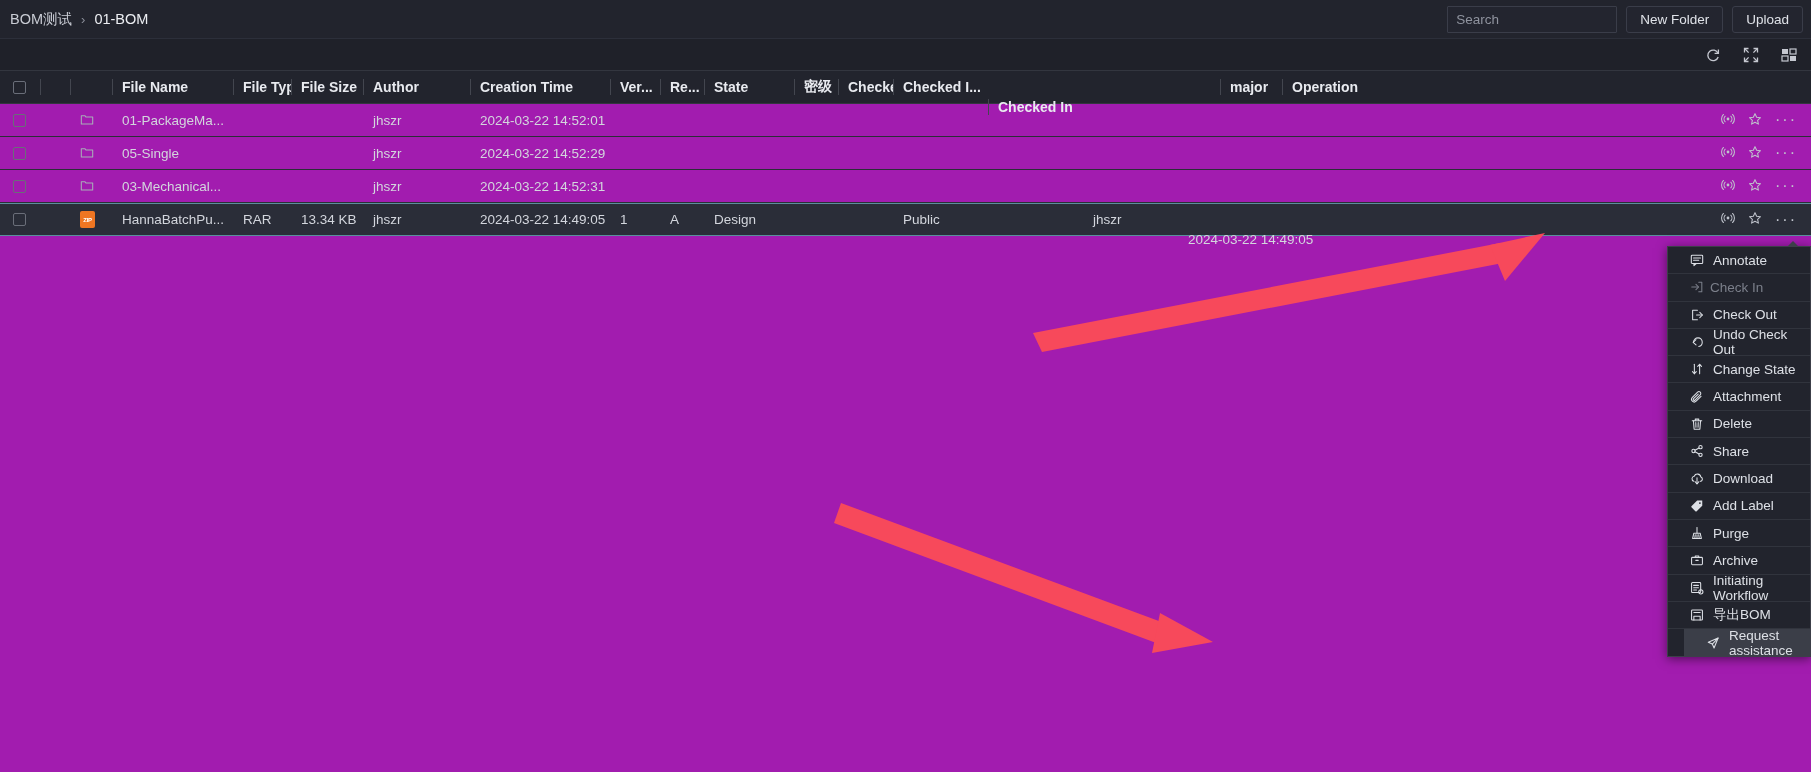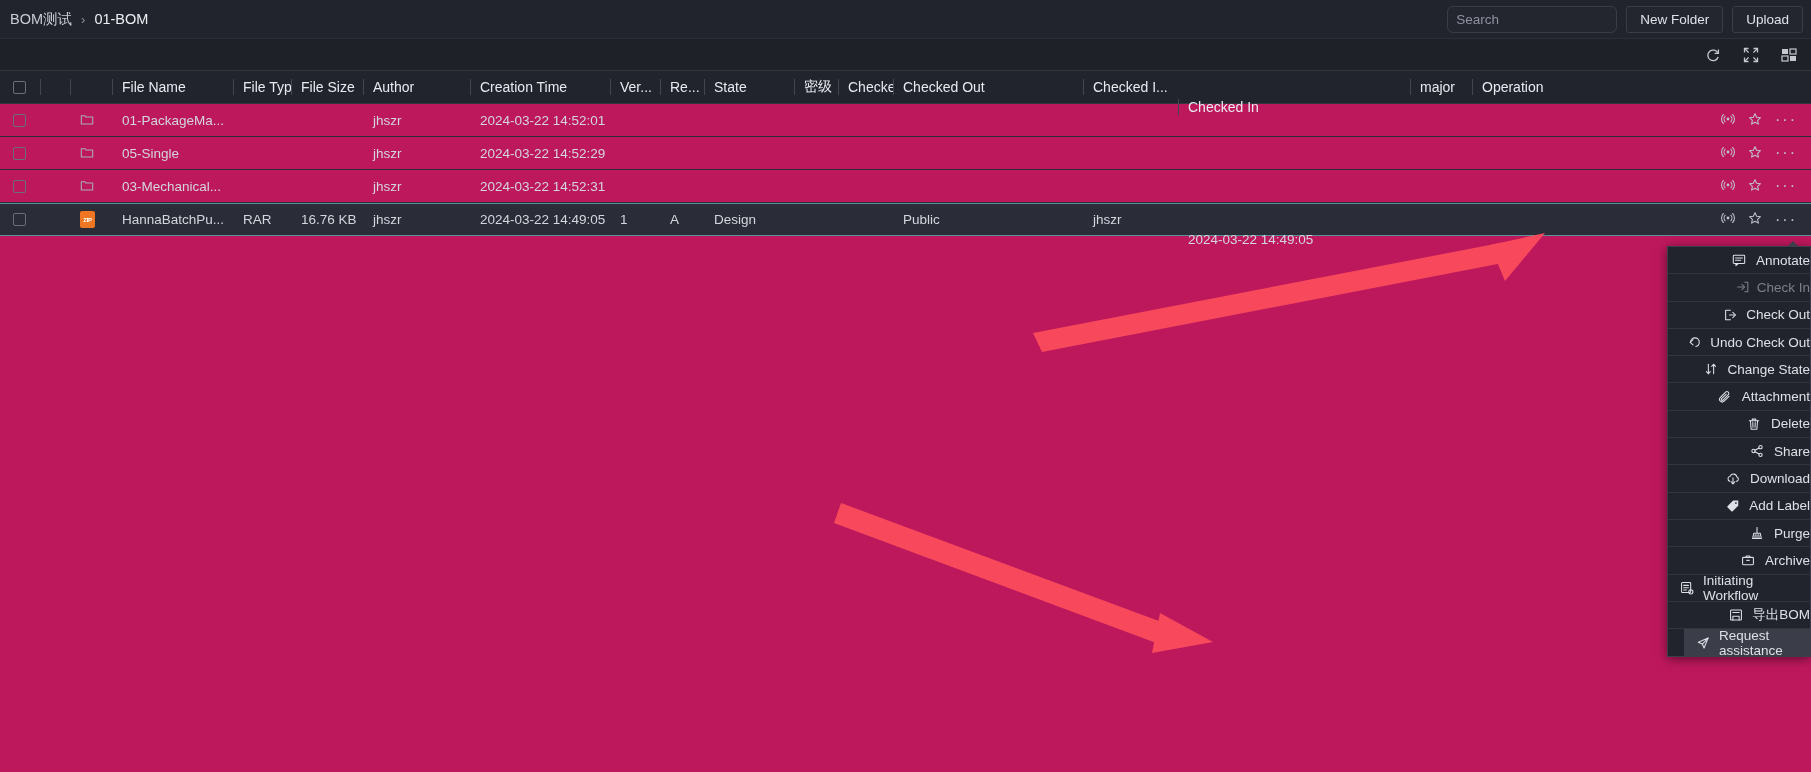--- a/index.html
+++ b/index.html
@@ -3,37 +3,37 @@
 <meta charset="utf-8">
 <style>
   * { box-sizing: border-box; margin: 0; padding: 0; }
   html, body {
     width: 1811px; height: 772px;
     background: #1f2129;
     font-family: "Liberation Sans", sans-serif;
     color: #d9dce3;
     overflow: hidden;
   }
-  .app { position: relative; width: 1811px; height: 772px; background: #be185d; }
+  .app { position: relative; width: 1811px; height: 772px; background: #a21caf; }
 
   
   .topbar {
     position: relative; height: 39px; width: 100%;
     background: #22242d; border-bottom: 1px solid #2c2f3a;
     display: flex; align-items: center;
   }
   .breadcrumb { display: flex; align-items: center; padding-left: 10px; font-size: 14.5px; }
   .crumb { color: #c9ccd4; }
   .crumb.current { color: #eceef2; }
   .crumb-sep { margin: 0 9px; color: #8b8f9a; font-size: 13px; }
 
   .top-right { position: absolute; right: 8px; top: 6px; display: flex; align-items: center; gap: 9px; }
   .searchbox {
     width: 170px; height: 27px; background: #23252f;
-    border: 1px solid #3a3d49; border-radius: 6px;
+    border: 1px solid #3a3d49; border-radius: 1px;
     display: flex; align-items: center; padding: 0 8px;
   }
   .searchbox input {
     flex: 1; background: transparent; border: none; outline: none;
     color: #d9dce3; font-size: 13.5px; font-family: "Liberation Sans", sans-serif;
   }
   .searchbox input::placeholder { color: #8f939e; }
   .btn {
     height: 27px; padding: 0 13px; background: #23252f;
     border: 1px solid #3a3d49; border-radius: 3px; color: #dfe2e8;
@@ -48,21 +48,21 @@
     background: #1f2129;
   }
   .icon-btn { cursor: pointer; color: #c5c8d0; display: flex; align-items: center; }
 
   
   .table { width: 100%; }
   .thead {
     display: flex; height: 34px; align-items: center;
     background: #22242d;
     border-top: 1px solid #33363f; border-bottom: 1px solid #33363f;
-    font-size: 14px; font-weight: normal; color: #e8eaef;
+    font-size: 14px; font-weight: bold; color: #e8eaef;
   }
   .th { position: relative; padding-left: 10px; white-space: nowrap; overflow: hidden; height: 100%; display: flex; align-items: center; }
   .th + .th::before {
     content: ""; position: absolute; left: 0; top: 8px; bottom: 8px; width: 1px; background: #43464f;
   }
   .row {
     display: flex; height: 33px; align-items: center;
     font-size: 13.5px; color: #d3d6dd;
     border-bottom: 1px solid #2b2e37;
   }
@@ -104,24 +104,23 @@
 
   
   .ctxmenu {
     position: absolute; right: 0; top: 246px; width: 144px;
     background: #22242d; border: 1px solid #3c3f49;
     box-shadow: 0 2px 10px rgba(0,0,0,.5);
     z-index: 40;
   }
   .ctx-item {
     display: flex; align-items: center; gap: 9px;
-    height: 27.3px; padding-left: 11px;
+    height: 27.3px; padding-left: 21px;
     font-size: 13.5px; color: #dde0e6; cursor: pointer;
     border-bottom: 1px solid #31343d;
-    justify-content: flex-end;
   }
   .ctx-item:last-child { border-bottom: none; margin-left: 16px; }
   .ctx-item.disabled { color: #7b7f8a; gap: 6px; }
   .ctx-item.highlight { background: #3b3e48; }
   .ctx-ico { width: 15px; display: flex; align-items: center; justify-content: center; flex: none; }
   .ctx-caret {
     position: absolute; top: -6px; right: 11px;
     width: 0; height: 0; border-left: 6px solid transparent;
     border-right: 6px solid transparent; border-bottom: 6px solid #3c3f49;
   }
@@ -195,21 +194,20 @@
       <div class="th c-name">File Name</div>
       <div class="th c-type">File Type</div>
       <div class="th c-size">File Size</div>
       <div class="th c-author">Author</div>
       <div class="th c-ctime">Creation Time</div>
       <div class="th c-ver">Ver...</div>
       <div class="th c-re">Re...</div>
       <div class="th c-state">State</div>
       <div class="th c-sec">密级</div>
       <div class="th c-cko">Checke...</div>
-      <div class="th c-ckout">Checked Out</div>
       <div class="th c-cki">Checked I...</div>
       <div class="th c-ckin">Checked In</div>
       <div class="th c-major">major</div>
       <div class="th c-op">Operation</div>
     </div>
     <div id="tbody">
         <div class="row">
     <div class="td c-check">
             <span class="cb"></span>
           </div>
@@ -326,21 +324,21 @@
         <div class="row selected">
     <div class="td c-check">
             <span class="cb"></span>
           </div>
     <div class="td c-tag"></div>
     <div class="td c-icon">
             <span class="zip-icon">ZIP</span>
           </div>
     <div class="td c-name">HannaBatchPu...</div>
     <div class="td c-type">RAR</div>
-          <div class="td c-size">16.76 KB</div>
+          <div class="td c-size">13.34 KB</div>
           <div class="td c-author">jhszr</div>
           <div class="td c-ctime">2024-03-22 14:49:05</div>
           <div class="td c-ver">1</div>
           <div class="td c-re">A</div>
           <div class="td c-state">Design</div>
           <div class="td c-sec"></div>
           <div class="td c-cko"></div>
           <div class="td c-ckout">Public</div>
           <div class="td c-cki">jhszr</div>
           <div class="td c-ckin">2024-03-22 14:49:05</div>

